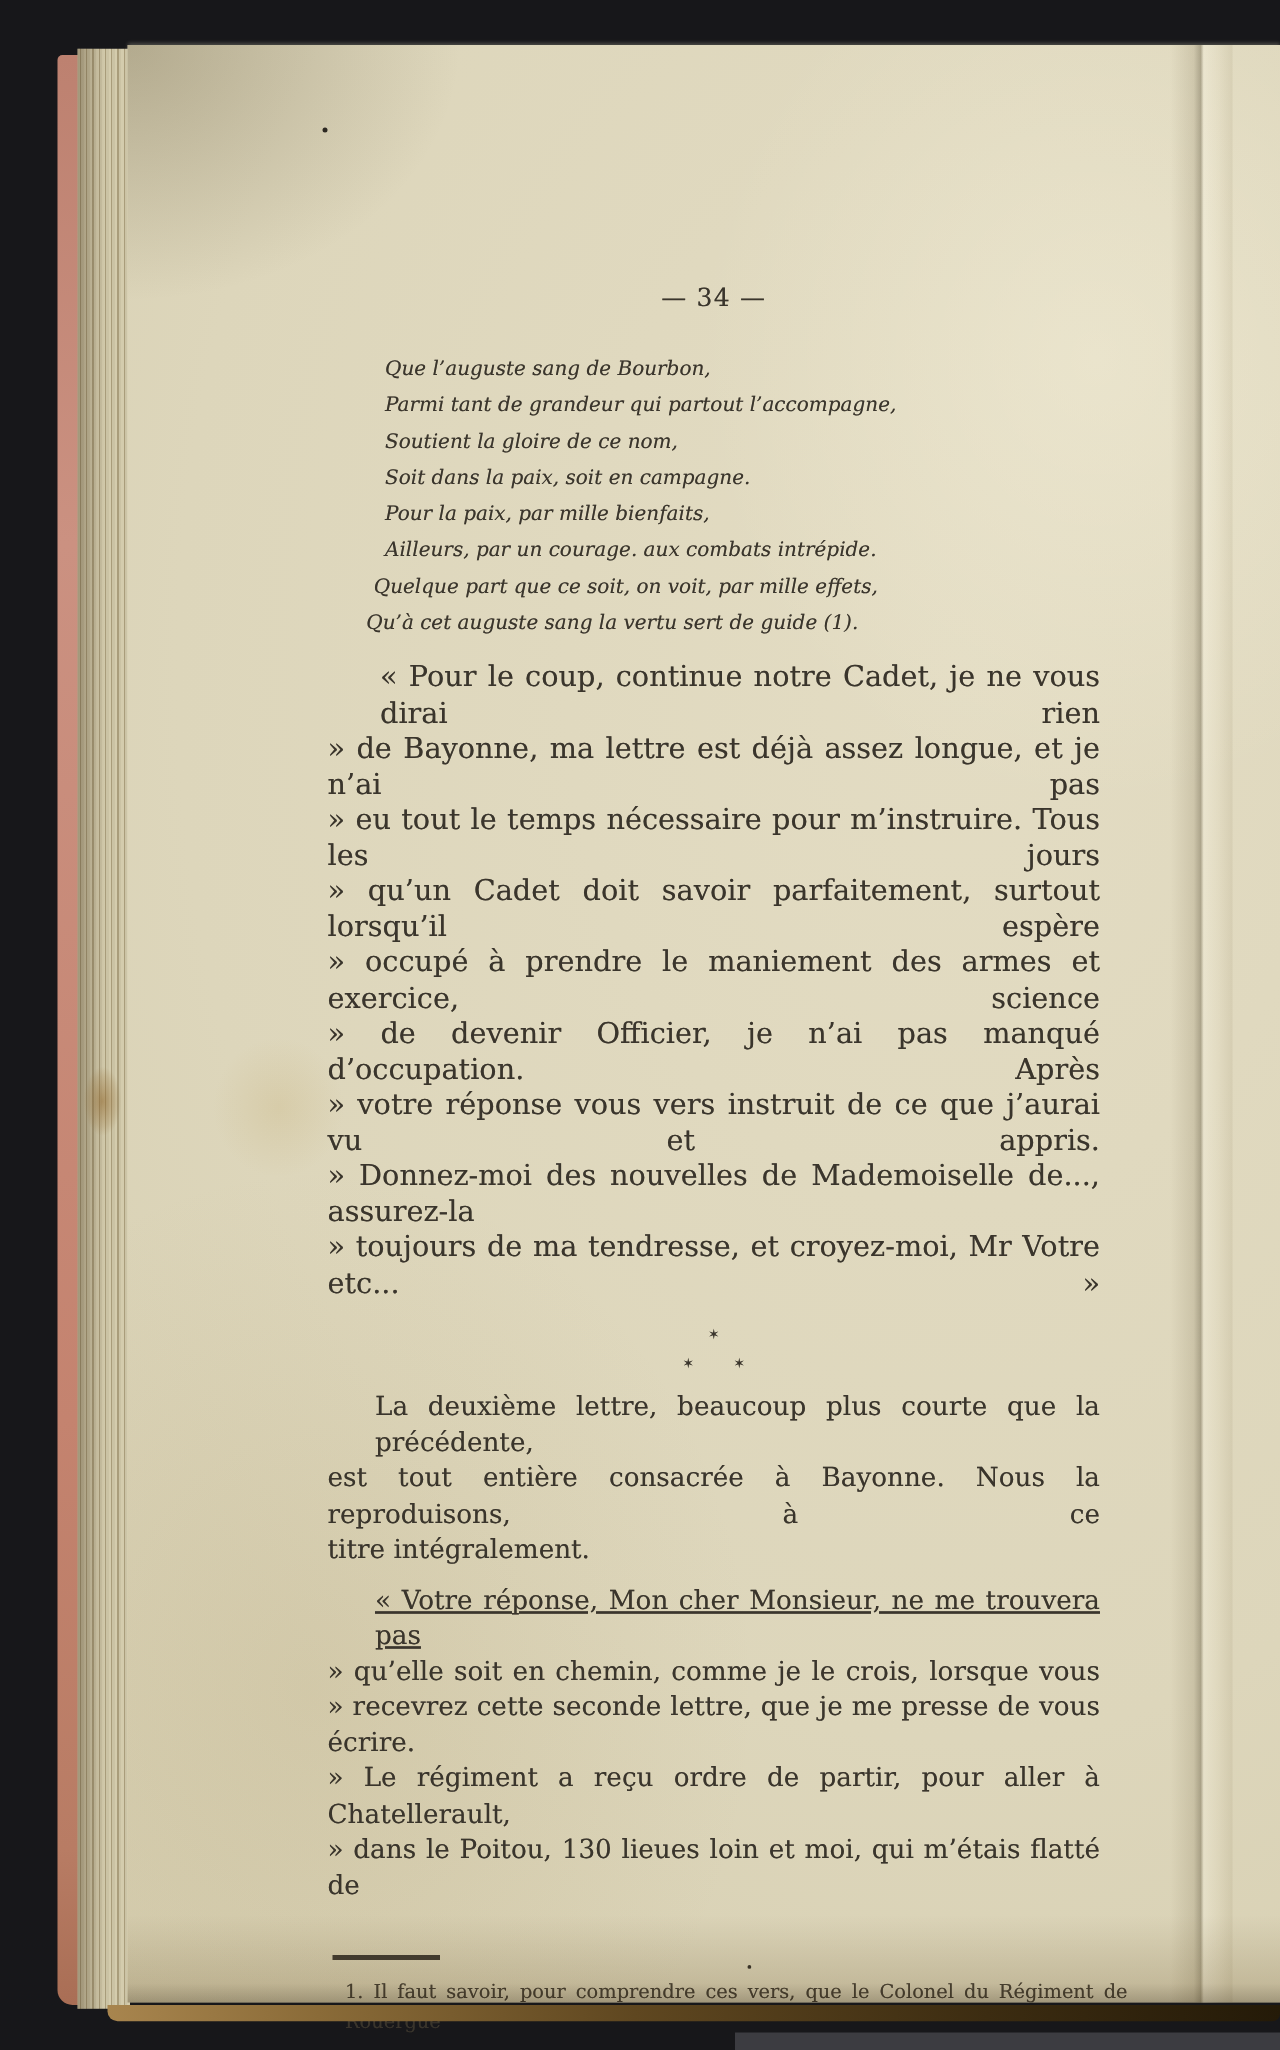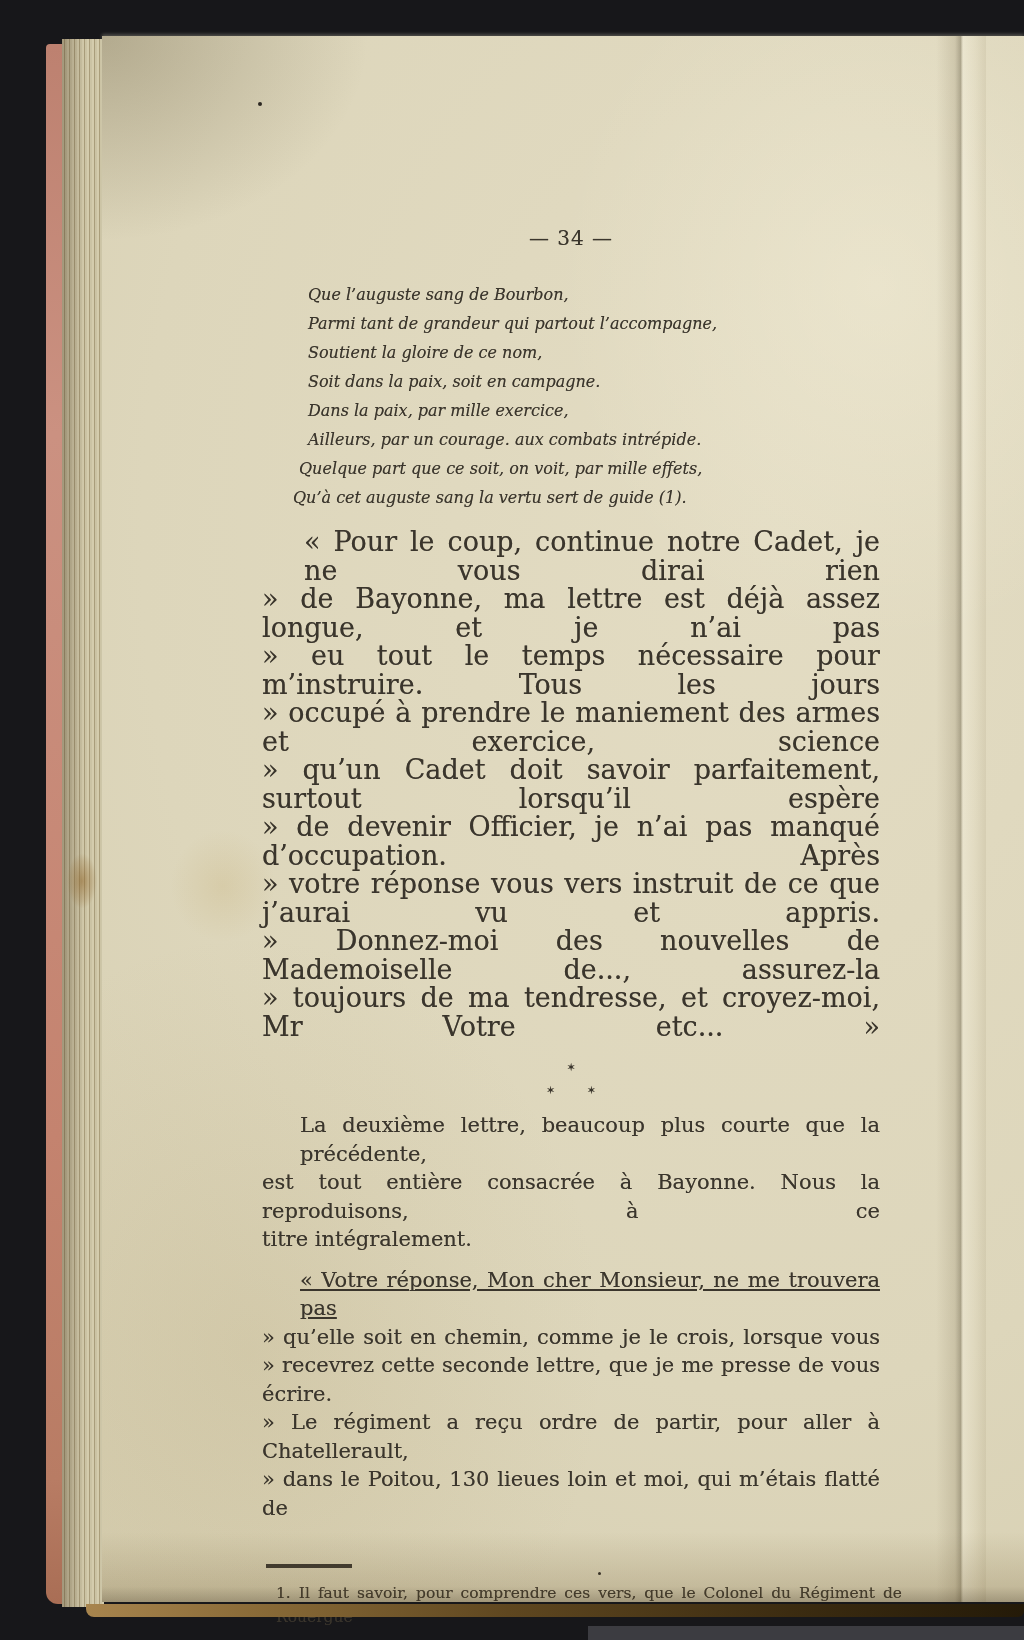--- a/index.html
+++ b/index.html
@@ -73,21 +73,21 @@
   .page-number{
     margin-top:190px;text-align:center;font-size:20px;letter-spacing:1px;
   }
   .line{display:block;text-align:justify;text-align-last:justify;}
   .line.noj{text-align:left;text-align-last:left;}
   .line.indent{padding-left:42px;box-sizing:border-box;}
   .poem{margin-top:30px;padding-left:46px;font-style:italic;font-size:16px;line-height:29px;}
   .poem .line{text-align:left;text-align-last:left;}
   .poem .line.out1{margin-left:-9px;}
   .poem .line.out2{margin-left:-15px;}
-  .quote1{margin-top:16px;font-size:27px;line-height:28.5px;}
+  .quote1{margin-top:16px;font-size:23px;line-height:28.5px;}
   .asterism{margin-top:20px;text-align:center;color:#3a352c;}
   .ast-top{font-size:11px;line-height:13px;}
   .ast-bottom{font-size:11px;line-height:13px;margin-top:10px;letter-spacing:14px;padding-left:14px;}
   .para1{margin-top:14px;font-size:21px;line-height:28.5px;}
   .para1 .line.indent{padding-left:38px;}
   .quote2{margin-top:12px;font-size:21px;line-height:28.5px;}
   .quote2 .line.indent{padding-left:38px;text-decoration:underline;}
   .footnote-rule{margin-top:42px;margin-left:4px;width:86px;height:4px;background:#3a352c;}
   .footnote{margin-top:13px;width:640px;font-size:15.5px;line-height:24px;}
   .footnote .line.indent{padding-left:14px;}
@@ -108,32 +108,32 @@
       <div class="speck s2"></div>
 
       <div class="content">
         <div class="page-number">— 34 —</div>
 
         <div class="poem">
             <span class="line">Que l’auguste sang de Bourbon,</span>
             <span class="line">Parmi tant de grandeur qui partout l’accompagne,</span>
             <span class="line">Soutient la gloire de ce nom,</span>
             <span class="line">Soit dans la paix, soit en campagne.</span>
-            <span class="line">Dans la paix, par mille exercice,</span>
+            <span class="line">Pour la paix, par mille bienfaits,</span>
             <span class="line">Ailleurs, par un courage. aux combats intrépide.</span>
             <span class="line out1">Quelque part que ce soit, on voit, par mille effets,</span>
             <span class="line out2">Qu’à cet auguste sang la vertu sert de guide (1).</span>
           </div>
 
         <div class="quote1">
             <span class="line indent">« Pour le coup, continue notre Cadet, je ne vous dirai rien</span>
             <span class="line">» de Bayonne, ma lettre est déjà assez longue, et je n’ai pas</span>
             <span class="line">» eu tout le temps nécessaire pour m’instruire. Tous les jours</span>
+            <span class="line">» qu’un Cadet doit savoir parfaitement, surtout lorsqu’il espère</span>
             <span class="line">» occupé à prendre le maniement des armes et exercice, science</span>
-            <span class="line">» qu’un Cadet doit savoir parfaitement, surtout lorsqu’il espère</span>
             <span class="line">» de devenir Officier, je n’ai pas manqué d’occupation. Après</span>
             <span class="line">» votre réponse vous vers instruit de ce que j’aurai vu et appris.</span>
             <span class="line">» Donnez-moi des nouvelles de Mademoiselle de..., assurez-la</span>
             <span class="line">» toujours de ma tendresse, et croyez-moi, Mr Votre etc... »</span>
           </div>
 
         <div class="asterism">
           <div class="ast-top">✶</div>
           <div class="ast-bottom">✶ ✶</div>
         </div>

